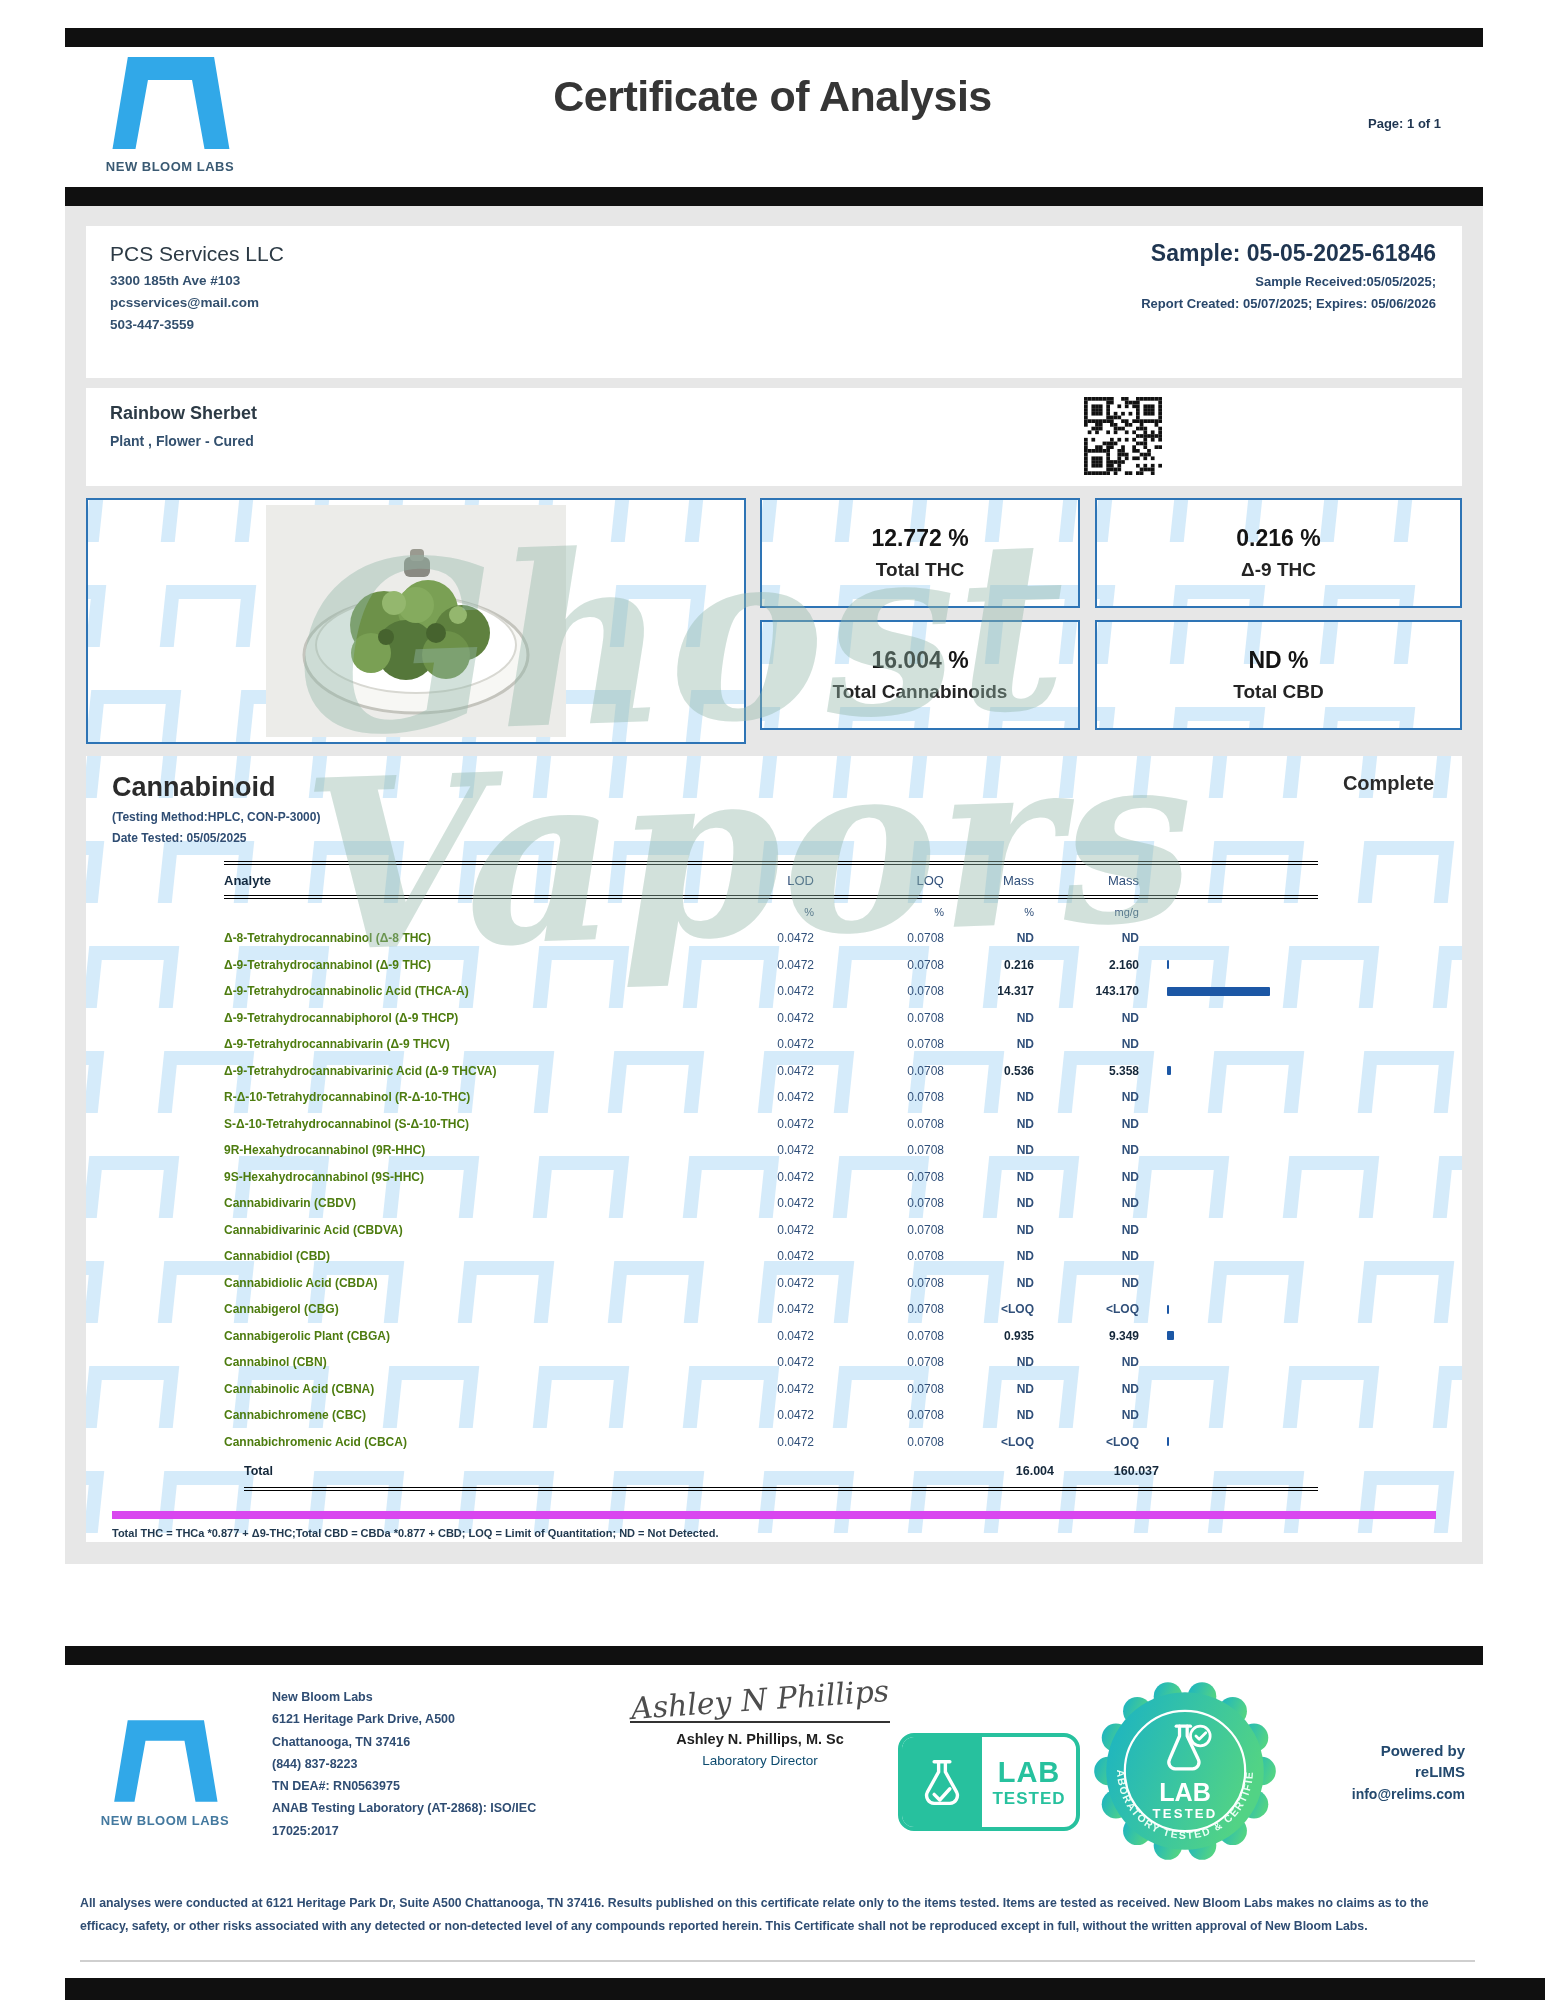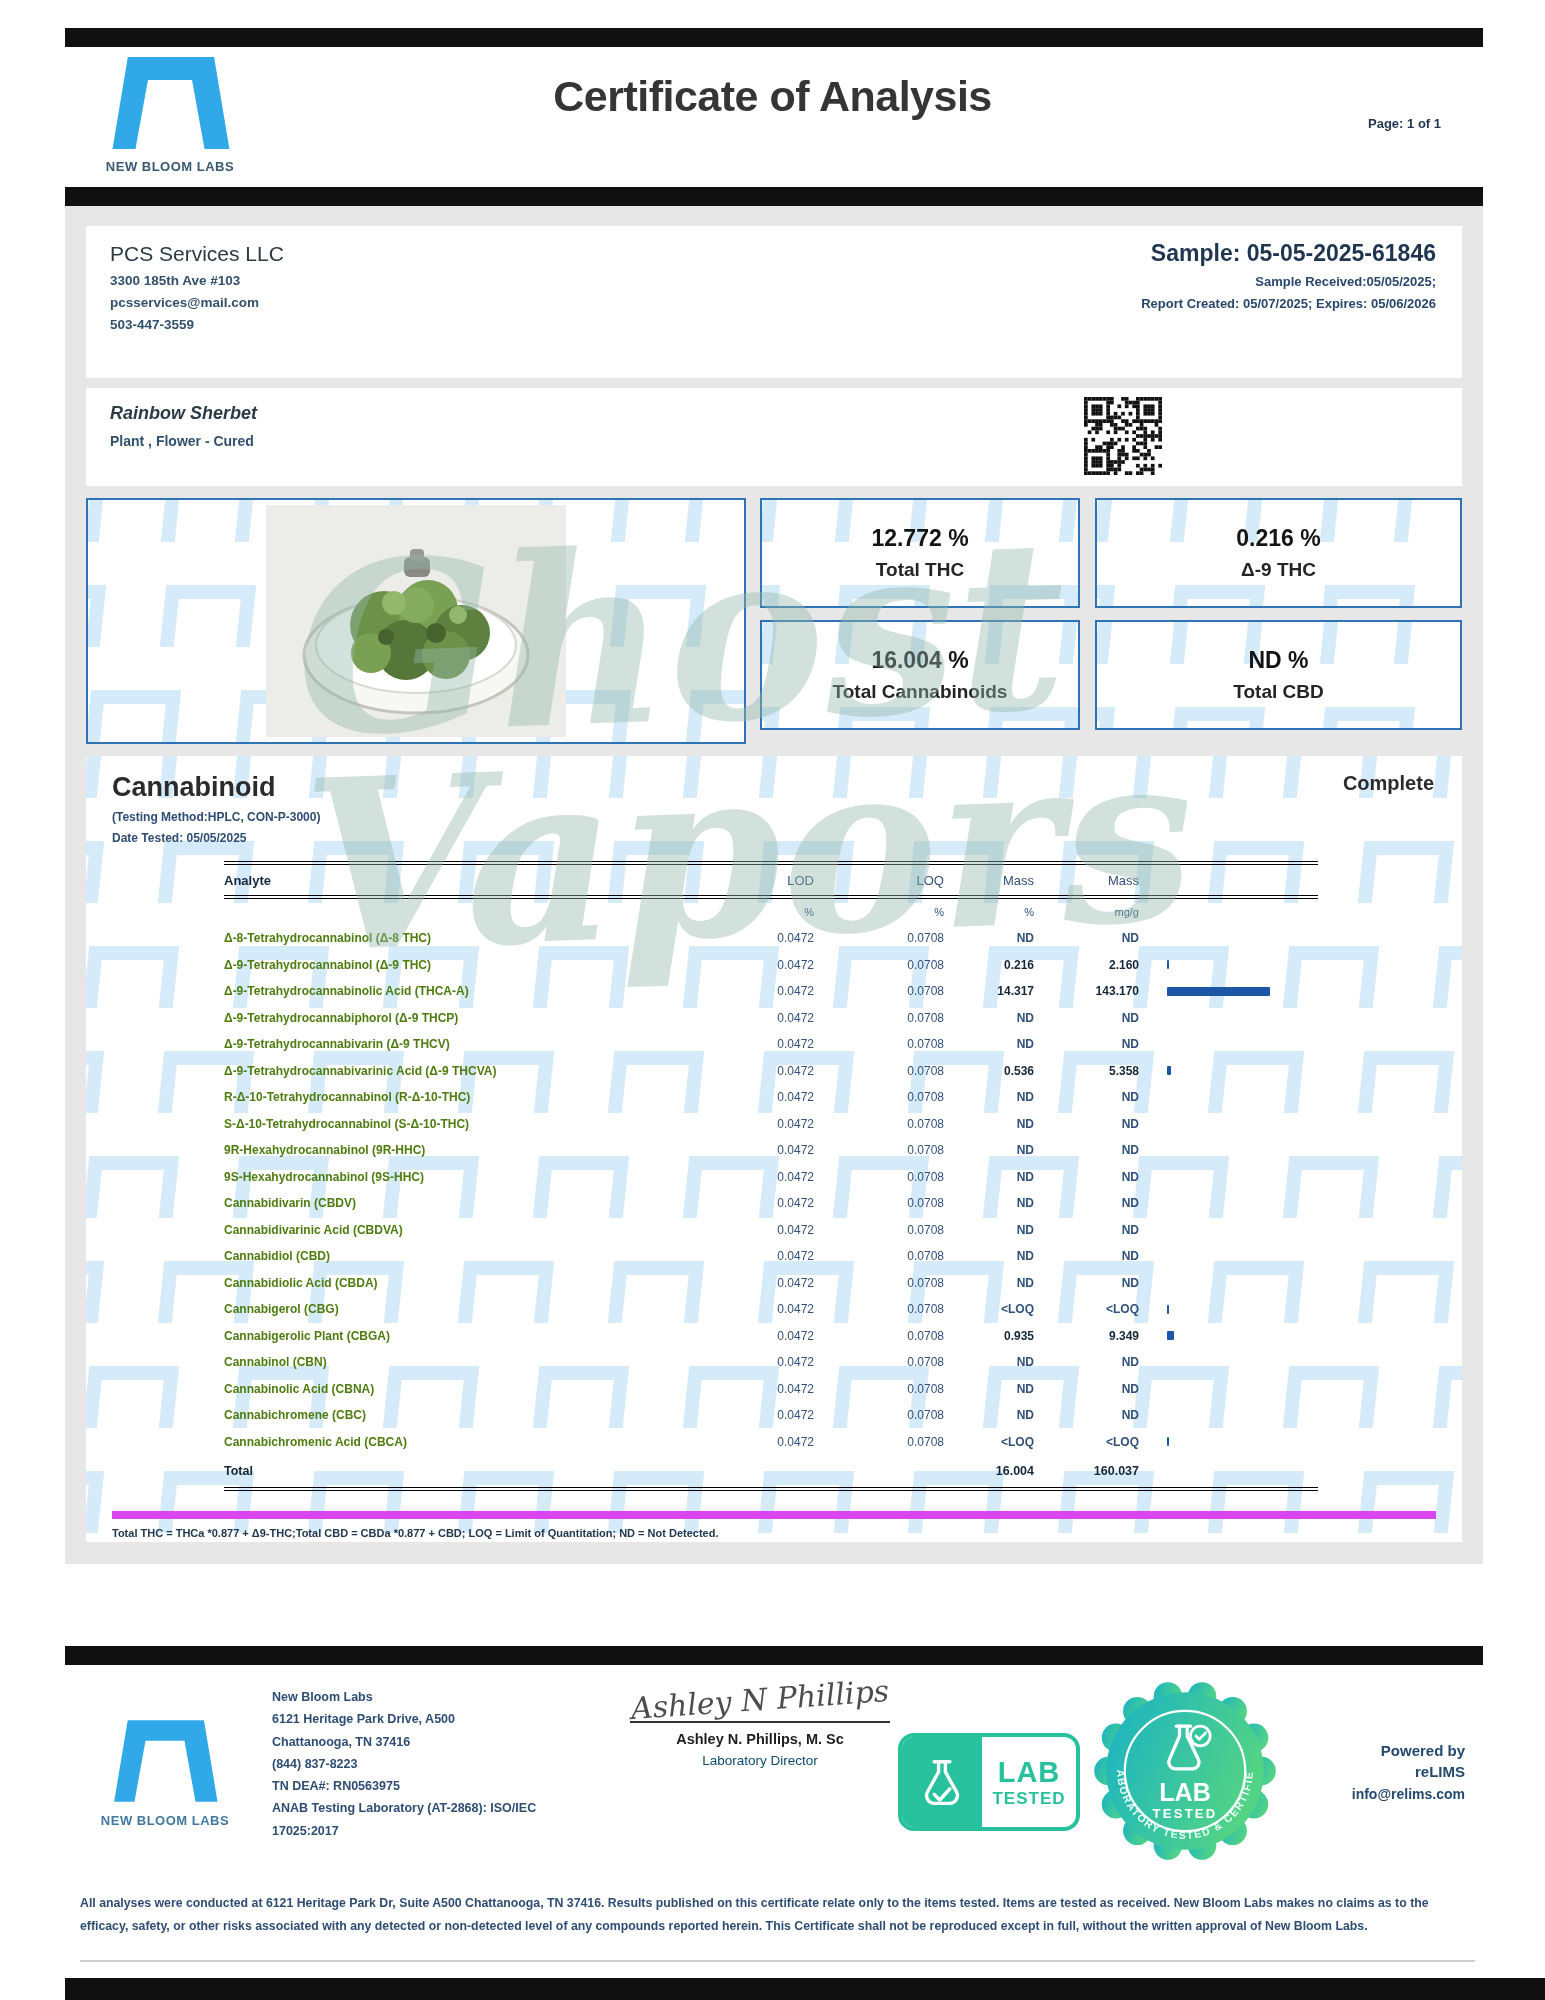--- a/index.html
+++ b/index.html
@@ -22,21 +22,21 @@
   .card > .content{position:relative;z-index:1;}
   
   .card-client{height:152px;padding:16px 24px;box-sizing:border-box;}
   .client-name{font-size:21px;font-weight:400;color:#2c3a45;}
   .client-line{font-size:13.5px;font-weight:600;color:#33506e;margin-top:7px;}
   .sample-block{position:absolute;right:26px;top:14px;text-align:right;z-index:1;}
   .sample-id{font-size:23px;font-weight:700;color:#1f3550;}
   .sample-line{font-size:13px;font-weight:700;color:#29476b;margin-top:7px;}
   
   .card-product{height:98px;margin-top:10px;padding:15px 24px;box-sizing:border-box;}
-  .product-name{font-size:18px;font-weight:700;color:#2c3a45;font-style:italic;}
+  .product-name{font-size:18px;font-weight:700;color:#2c3a45;}
   .product-type{font-size:14px;font-weight:600;color:#33506e;margin-top:9px;}
   .qr{position:absolute;right:300px;top:9px;width:78px;height:78px;z-index:1;}
   
   .row3{display:flex;gap:14px;margin-top:12px;height:246px;}
   .photo-box{width:660px;border:2px solid #2e74b5;background:#fff;position:relative;
              box-sizing:border-box;display:flex;align-items:center;justify-content:center;}
   .stats{flex:1;display:grid;grid-template-columns:320px 1fr;grid-template-rows:110px 110px;
          gap:12px 15px;}
   .stat{border:2px solid #2e74b5;background:#fff;position:relative;display:flex;flex-direction:column;
         align-items:center;justify-content:center;gap:7px;box-sizing:border-box;}
@@ -53,21 +53,21 @@
   .t-head{height:30px;border-top:4px double #000;border-bottom:4px double #000;
           font-size:13px;font-weight:700;color:#13293f;}
   .t-units{height:26px;font-size:11px;font-weight:600;color:#5a7794;}
   .t-row{height:26.5px;font-size:12px;}
   .c-an{color:#4d7c0f;font-weight:600;}
   .c-n{text-align:right;color:#31507a;font-weight:400;}
   .c-m{font-weight:600;}
   .c-m.b{font-weight:700;color:#14273a;}
   .c-bar{padding-left:28px;}
   .c-bar i{display:block;height:9px;background:#1c57a5;border-radius:1px;}
-  .t-total{height:32px;font-size:12.5px;font-weight:700;color:#14273a;border-bottom:4px double #000;}
+  .t-total{height:32px;font-size:12.5px;font-weight:700;color:#14273a;border-bottom:4px double #000;margin-left:20px;}
   .footnote{margin-top:20px;border-top:8px solid #d946ef;padding-top:8px;
             font-size:11px;font-weight:600;color:#21394f;}
   
   .ghost{position:absolute;left:300px;top:530px;width:720px;text-align:center;z-index:3;
          pointer-events:none;font-family:"DejaVu Serif",serif;font-style:italic;font-weight:700;
          font-size:235px;line-height:.92;color:rgba(148,183,170,.42);transform:rotate(-2deg);}
   
   .ftr-logo{position:absolute;left:95px;top:1718px;width:140px;text-align:center;}
   .ftr-caption{margin-top:5px;font-size:13px;font-weight:700;letter-spacing:.5px;color:#44799f;}
   .lab-info{position:absolute;left:272px;top:1686px;font-size:12.5px;font-weight:600;

